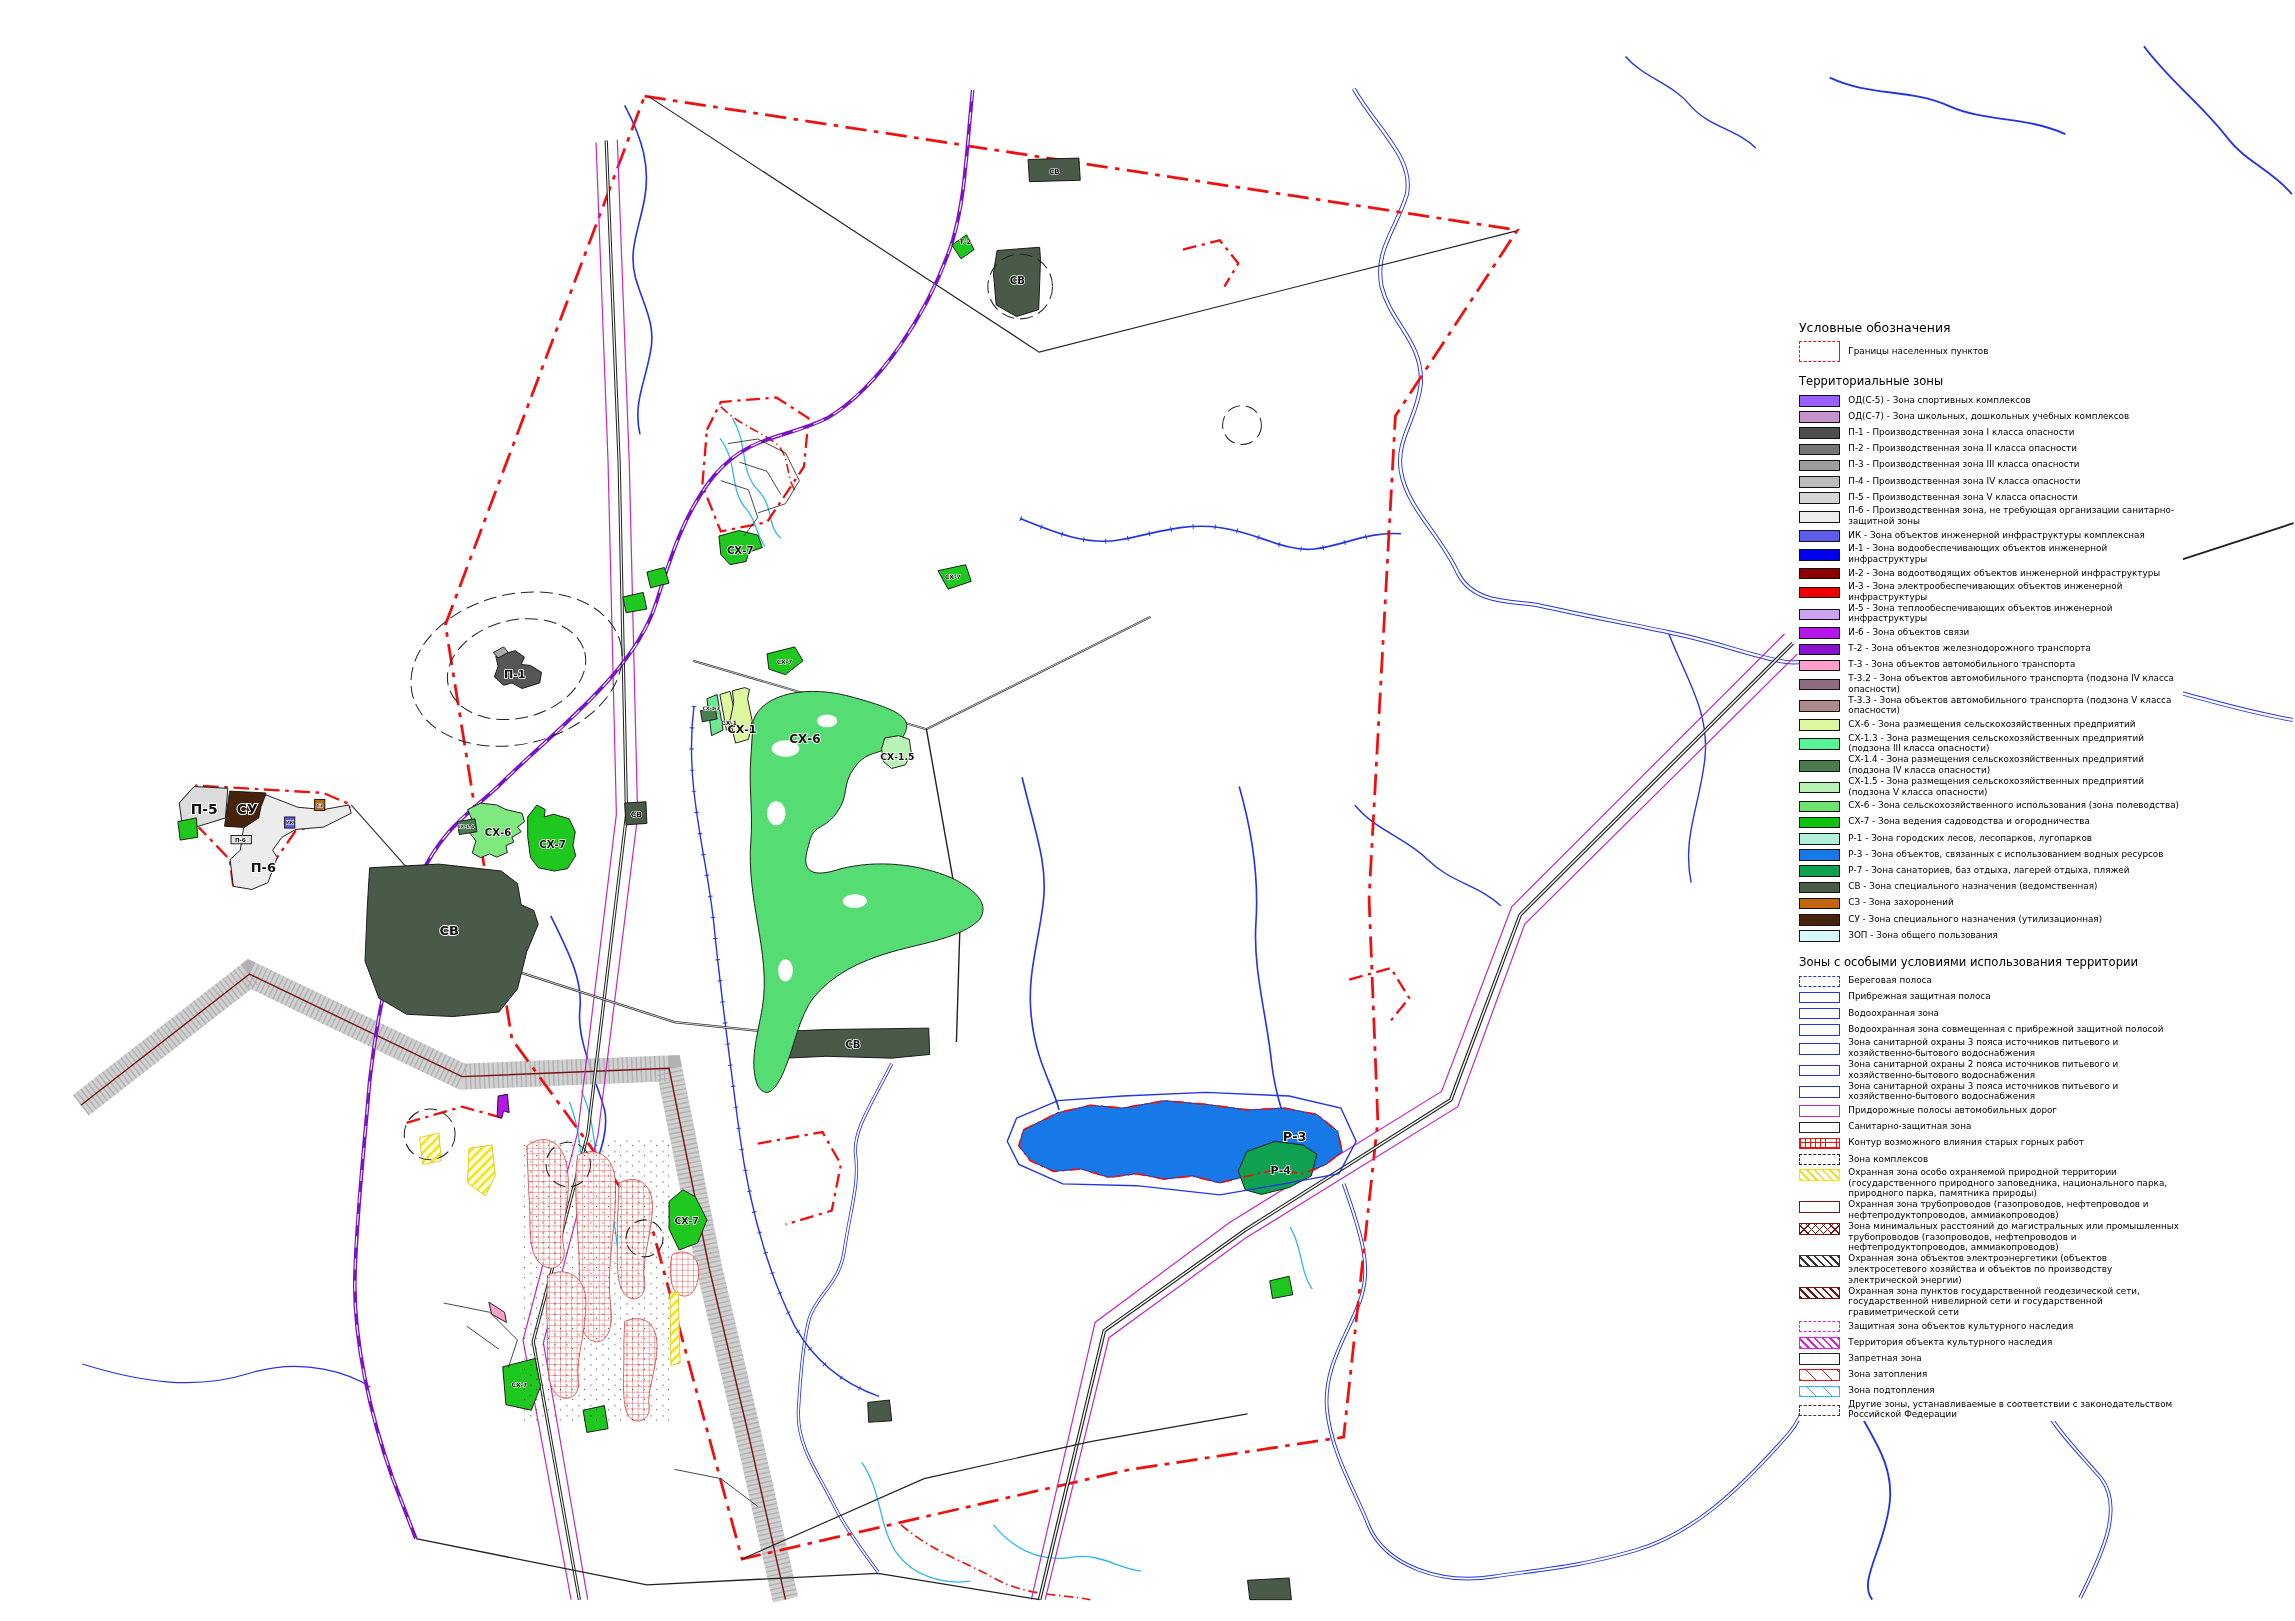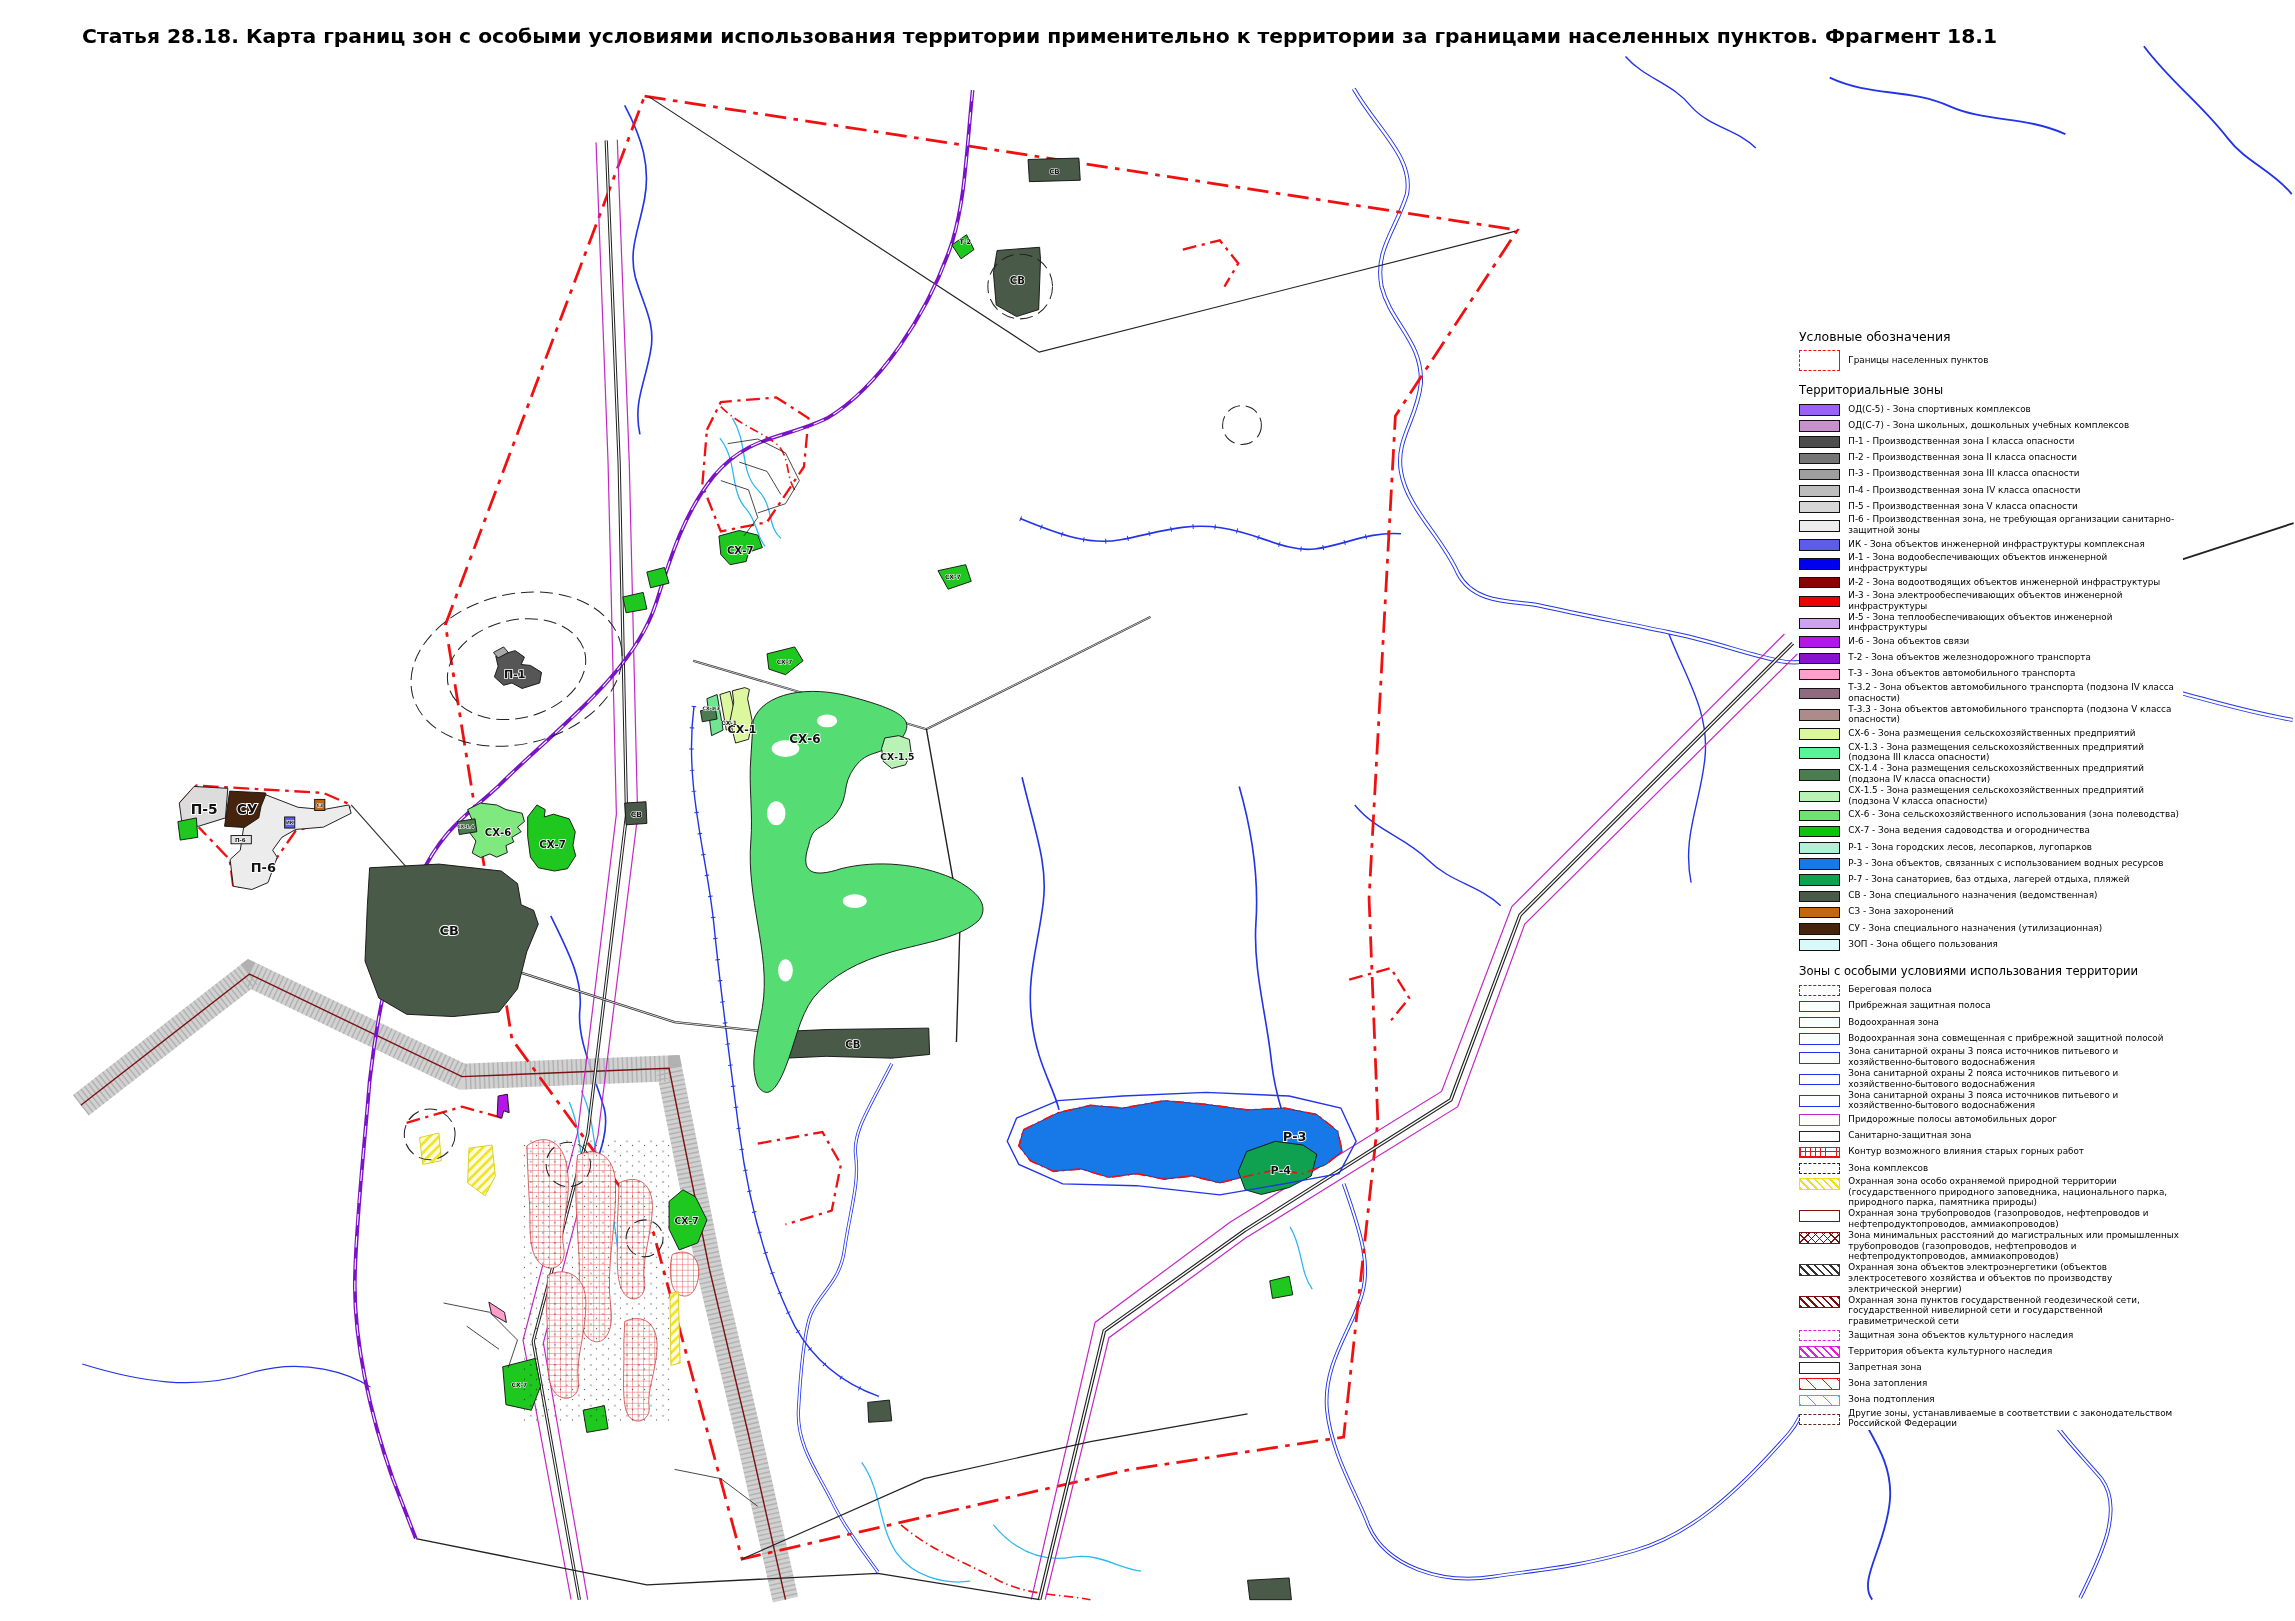--- a/index.html
+++ b/index.html
@@ -1,37 +1,36 @@
 <!DOCTYPE html>
 <html style="font-size:7.4px"><head>
 <meta charset="utf-8">
 <style>
   html,body{margin:0;padding:0;background:#fff;width:2295px;height:1621px;overflow:hidden;
     font-family:"DejaVu Sans","Liberation Sans",sans-serif;}
   #page{position:relative;width:2295px;height:1621px;background:#fff;}
   #map-title{position:absolute;left:82px;top:24px;font-size:20.3px;font-weight:bold;color:#000;white-space:nowrap;}
   #map-svg{position:absolute;left:0;top:0;}
   
-  #legend{position:absolute;left:1799px;top:329px;width:384px;background:#fff;}
+  #legend{position:absolute;left:1799px;top:320px;width:384px;background:#fff;}
   .lg-h{font-size:12.5px;color:#000;margin:0 0 4.6px 0;}
   .lg-h2{font-size:11.6px;color:#000;margin:12px 0 3.7px 0;}
   .lg-row{display:flex;align-items:center;min-height:15.7px;margin:0 0 0.5px 0;}
   .lg-row.tall{align-items:flex-start;}
   .lg-sym{flex:0 0 41px;width:41px;height:11.6px;margin-right:8.3px;box-sizing:border-box;background:#fff;margin-top:1.8px;}
   .lg-lab{font-size:8.8px;line-height:10.6px;color:#000;}
   .sw{border:0.9px solid #111;}
   
   .lg-bnd .lg-sym{border:1.8px dashed #F01010;border-right:1.8px solid #F01010;height:21px;}
 </style>
 </head>
 <body>
 
 <div id="page">
 
-  <div id="map-title">Статья 28.18. Карта границ зон с особыми условиями использования территории применительно к территории за границами населенных пунктов. Фрагмент 18.1</div>
 
   <svg id="map-svg" width="2295" height="1621" viewBox="0 0 4967 3508">
     <defs>
       <pattern id="redgrid" width="12" height="12" patternUnits="userSpaceOnUse">
         <rect width="12" height="12" fill="#fff"></rect>
         <path d="M0,0H12M0,0V12" stroke="#E03030" stroke-width="1.6"></path>
       </pattern>
       <pattern id="grayhatch" width="9" height="9" patternUnits="userSpaceOnUse">
         <rect width="9" height="9" fill="#fff"></rect>
         <path d="M0,9L9,0M0,0L9,9" stroke="#9a9a9a" stroke-width="1.1"></path>

